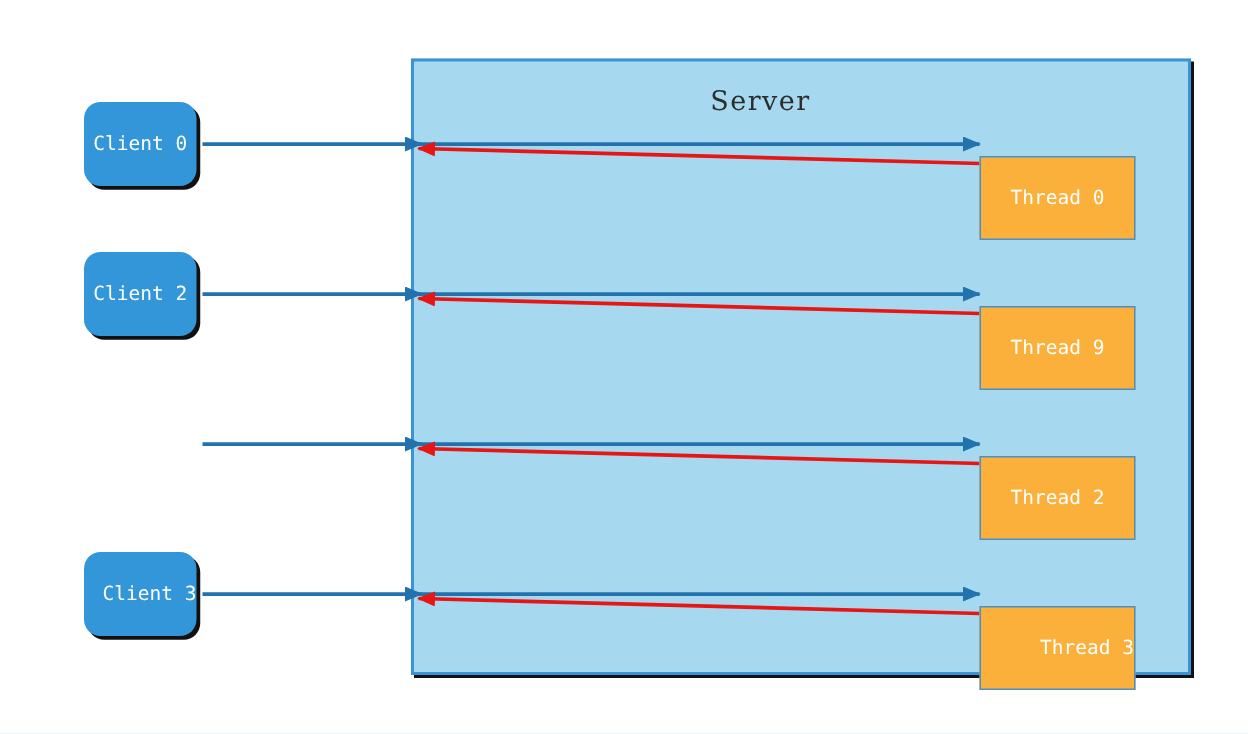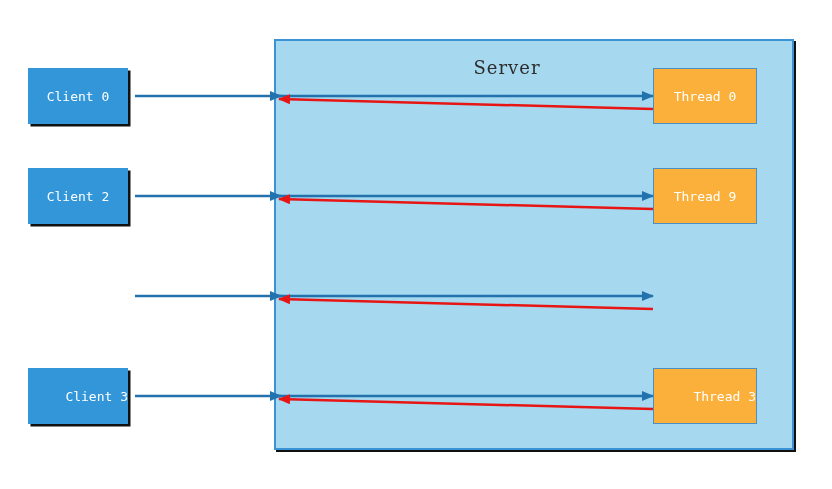--- a/index.html
+++ b/index.html
@@ -58,32 +58,34 @@
     position: absolute;
     display: flex;
     align-items: center;
     justify-content: center;
     font-family: "DejaVu Sans Mono", "Liberation Mono", monospace;
     font-size: 13px;
     color: var(--box-text);
     z-index: 3;
   }
   .client {
-    left: 28px;
-    width: 100px;
+    left: 56px;
+    width: 75px;
     height: 56px;
     background: var(--client-fill);
     box-shadow: 2.5px 2.5px 0 var(--shadow-color);
+    border-radius: 11px;
   }
   .thread {
     left: 653px;
     width: 104px;
     height: 56px;
     background: var(--thread-fill);
     border: 1.5px solid var(--thread-border);
+    margin-top: 36px;
   }
   .row-0 { top: 68px; }
   .row-1 { top: 168px; }
   .row-2 { top: 268px; }
   .row-3 { top: 368px; justify-content: flex-end; }
 </style>
 </head>
 <body>
 
 <div class="canvas">
@@ -128,17 +130,20 @@
   <div class="node client row-3">
     <span>Client 3</span>
   </div>
 
   <div class="node thread row-0">
     <span>Thread 0</span>
   </div>
   <div class="node thread row-1">
     <span>Thread 9</span>
   </div>
+  <div class="node thread row-2">
+    <span>Thread 2</span>
+  </div>
   <div class="node thread row-3">
     <span>Thread 3</span>
   </div>
 
 </div>
 
 </body></html>

